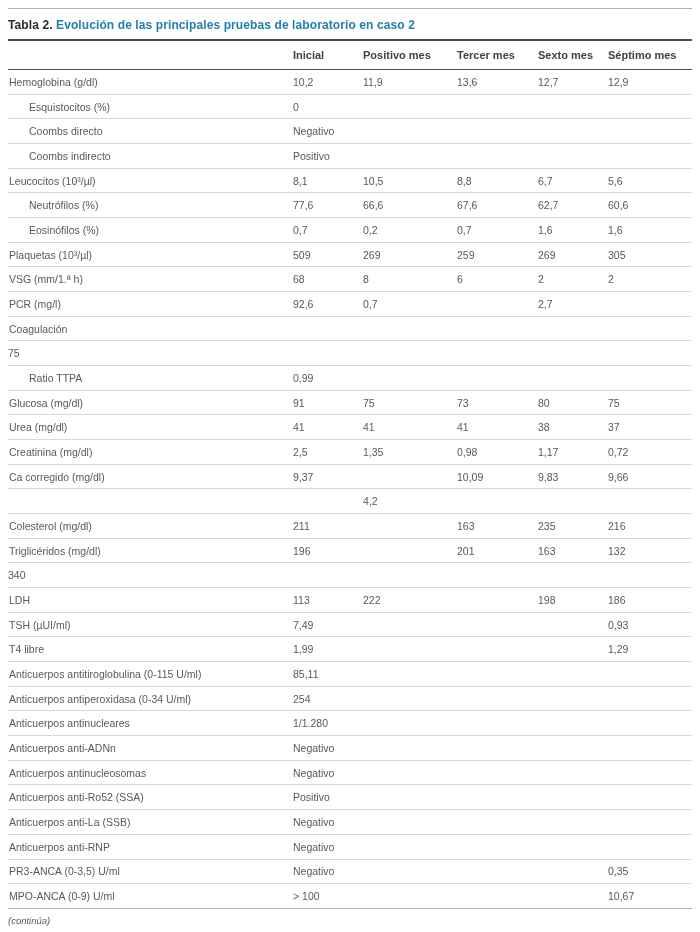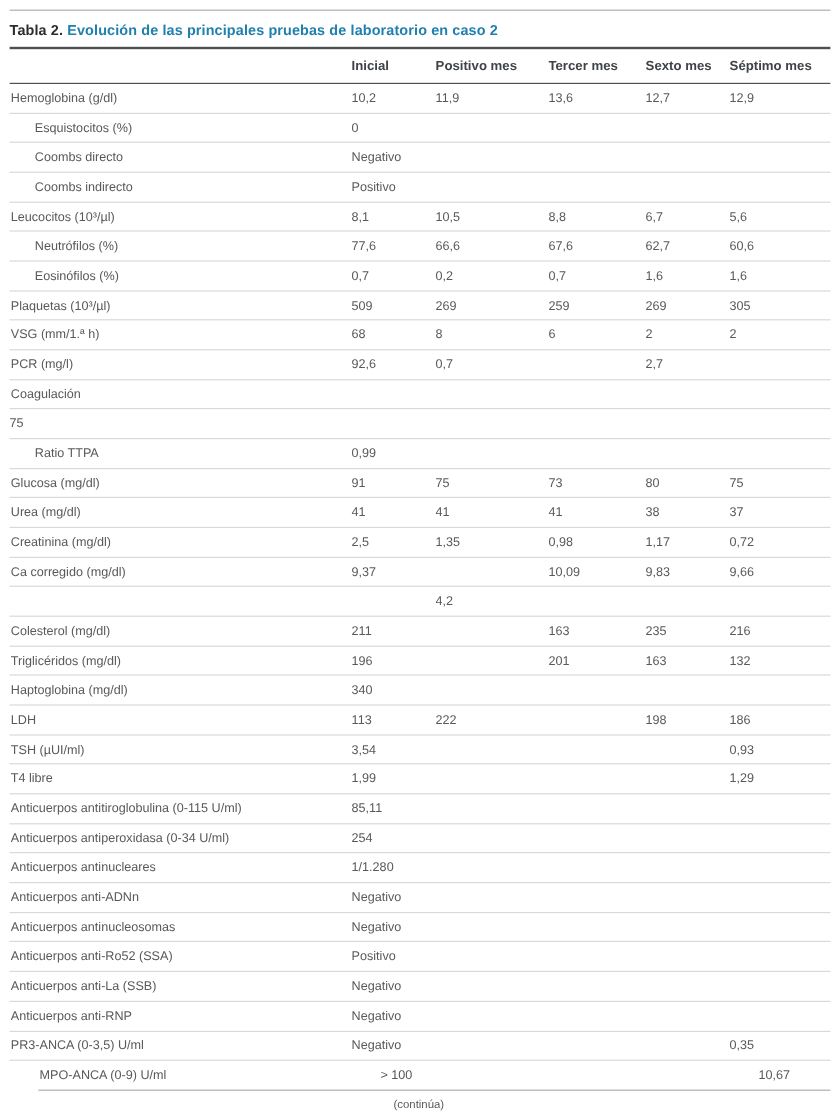--- a/index.html
+++ b/index.html
@@ -33,26 +33,26 @@
   }
   .thead{
     height:28px;border-bottom:1px solid var(--strong-border);
     font-size:11px;font-weight:bold;color:var(--header-text);
   }
   .thead .cell{white-space:nowrap;}
   .tbody .row{
     height:24.68px;border-bottom:1px solid var(--row-border);
     font-size:10.5px;box-sizing:border-box;
   }
-  .tbody .row:last-child{border-bottom:1px solid var(--light-border);margin-left:24px;}
+  .tbody .row:last-child{border-bottom:1px solid var(--light-border);}
   .cell{white-space:nowrap;overflow:hidden;}
   .cell.label{padding-left:1px;}
   .row.indent .cell.label{padding-left:21px;}
   .continuation{
-    text-align:center;font-size:9.5px;color:var(--body-text);
+    text-align:left;font-style:italic;font-size:9.5px;color:var(--body-text);
     padding:6px 2px 0 0;
   }
 </style>
 </head>
 <body>
 
 <div class="page">
   <div class="top-rule"></div>
 
   <div class="table-title">
@@ -223,38 +223,37 @@
       </div>
       <div class="grid-row row">
         <div class="cell label">Triglicéridos (mg/dl)</div>
         <div class="cell">196</div>
         <div class="cell"></div>
         <div class="cell">201</div>
         <div class="cell">163</div>
         <div class="cell">132</div>
       </div>
       <div class="grid-row row">
-        <div class="cell label">Haptoglobina (mg/dl)</div>
         <div class="cell">340</div>
         <div class="cell"></div>
         <div class="cell"></div>
         <div class="cell"></div>
         <div class="cell"></div>
       </div>
       <div class="grid-row row">
         <div class="cell label">LDH</div>
         <div class="cell">113</div>
         <div class="cell">222</div>
         <div class="cell"></div>
         <div class="cell">198</div>
         <div class="cell">186</div>
       </div>
       <div class="grid-row row">
         <div class="cell label">TSH (µUI/ml)</div>
-        <div class="cell">3,54</div>
+        <div class="cell">7,49</div>
         <div class="cell"></div>
         <div class="cell"></div>
         <div class="cell"></div>
         <div class="cell">0,93</div>
       </div>
       <div class="grid-row row">
         <div class="cell label">T4 libre</div>
         <div class="cell">1,99</div>
         <div class="cell"></div>
         <div class="cell"></div>

